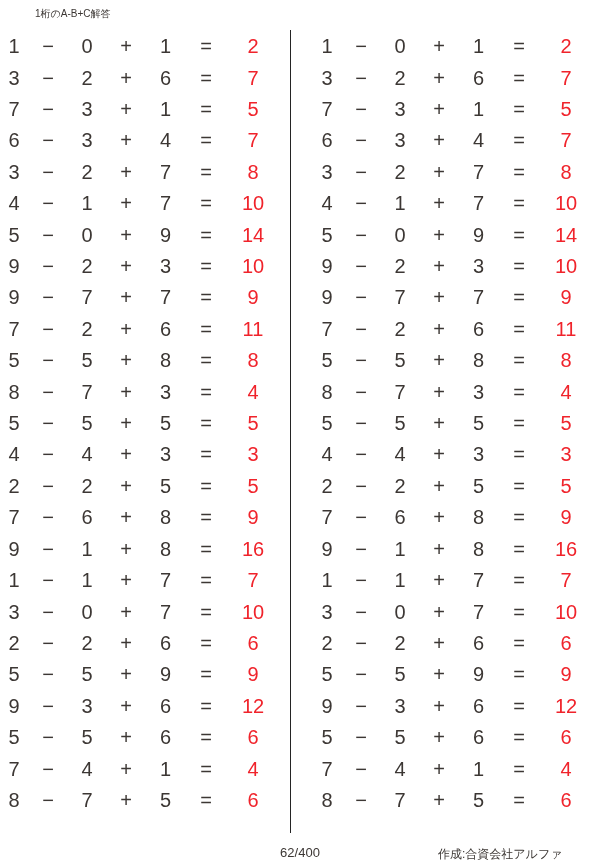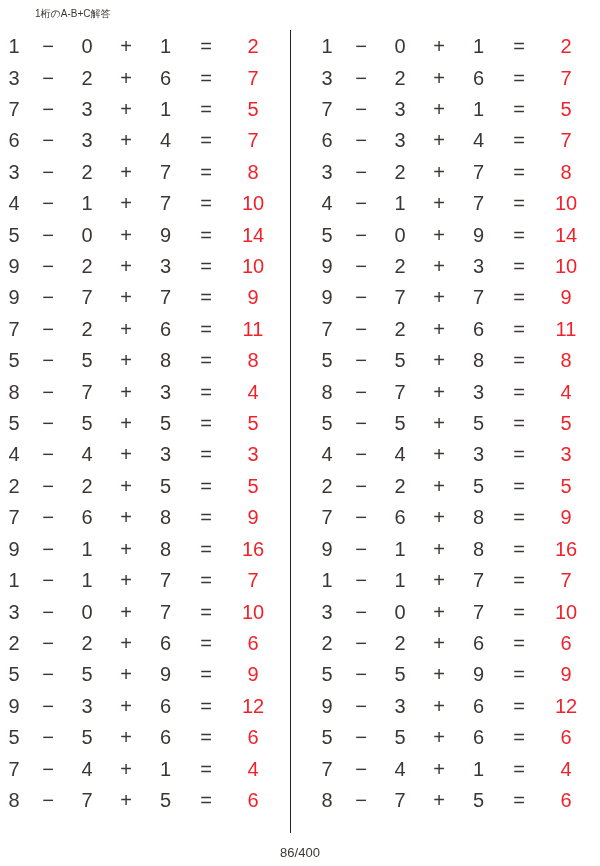--- a/index.html
+++ b/index.html
@@ -526,14 +526,15 @@
         <div class="cell">8</div>
         <div class="cell">−</div>
         <div class="cell">7</div>
         <div class="cell">+</div>
         <div class="cell">5</div>
         <div class="cell">=</div>
         <div class="cell answer">6</div>
       </div>
     </div>
 
-  <div class="footer-page">86/400</div>
+  <div class="footer-page">62/400</div>
+  <div class="footer-credit">作成:合資会社アルファ</div>
 </div>
 
 </body></html>

